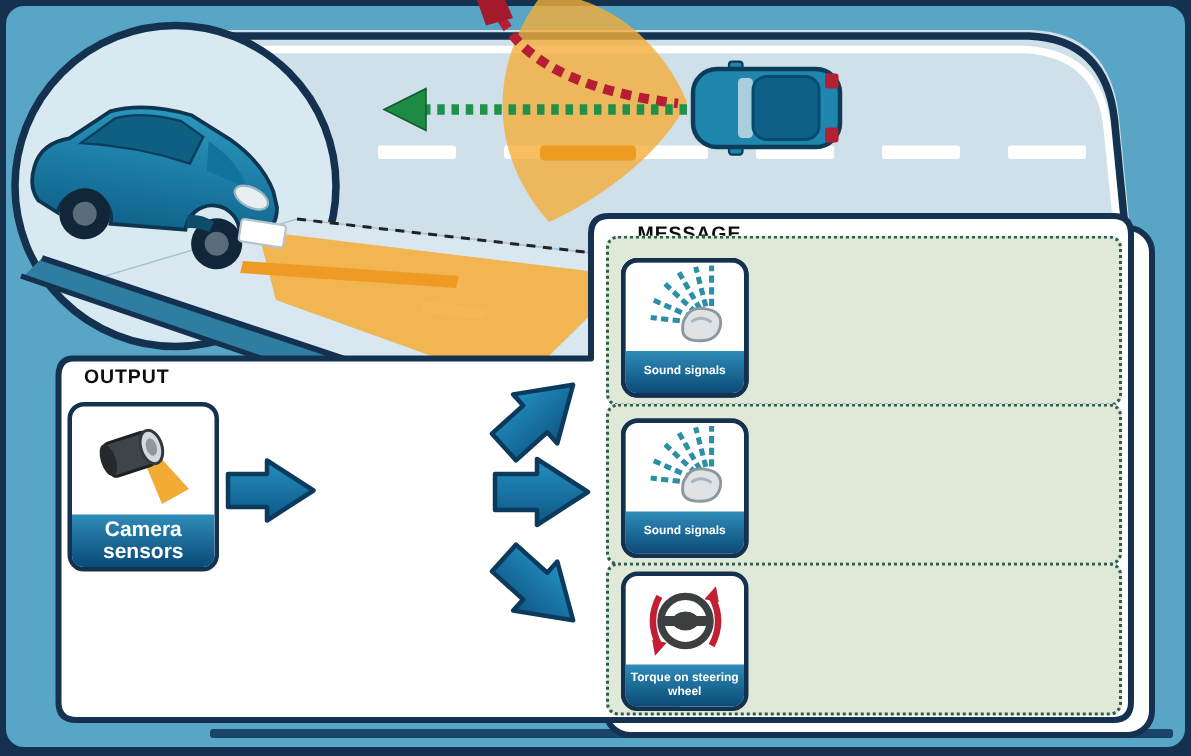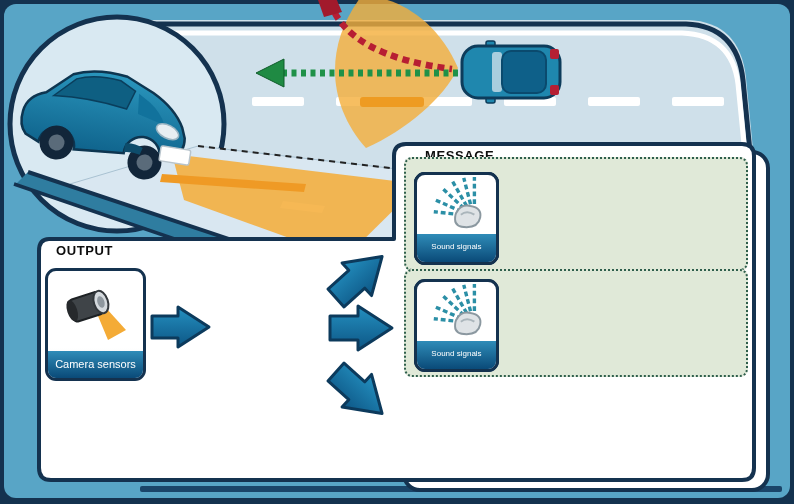--- a/index.html
+++ b/index.html
@@ -8,24 +8,24 @@
   .frame{position:absolute;left:4px;top:4px;right:4px;bottom:6px;background:#58a5c6;border-radius:12px;}
   svg.scene{position:absolute;left:0;top:0;z-index:1;}
   .overlay{position:absolute;left:0;top:0;width:794px;height:504px;z-index:2;}
 
   .box-title{position:absolute;font-size:13px;font-weight:800;color:#0d0d0d;letter-spacing:.6px;
              background:#fff;padding:0 4px;line-height:14px;}
 
   .tile{position:absolute;background:linear-gradient(#ffffff 72%,#dfe5ea);border:3px solid #14324f;
         border-radius:11px;display:flex;flex-direction:column;overflow:hidden;box-sizing:border-box;}
   .tile-icon{flex:1;display:flex;align-items:center;justify-content:center;}
-  .tile-cap{background:linear-gradient(#2f8cb8,#0a4a78);color:#fff;font-weight:400;text-align:center;
+  .tile-cap{background:linear-gradient(#2f8cb8,#0a4a78);color:#fff;font-weight:700;text-align:center;
             display:flex;align-items:center;justify-content:center;line-height:1.12;padding:2px 3px;}
   .in-tile{width:101px;height:113px;}
-  .in-tile .tile-cap{font-size:11px;min-height:23px;}
+  .in-tile .tile-cap{font-size:14px;min-height:23px;}
   .out-tile{width:85px;height:93px;flex:0 0 auto;}
   .out-tile .tile-cap{font-size:8px;min-height:24px;}
 
   .orow{position:absolute;left:404px;width:344px;background:#e0e9d8;border:2px dotted #2f5f4c;
         border-radius:8px;box-sizing:border-box;display:flex;align-items:center;gap:12px;padding:0 8px;}
   .vlabel{width:42px;height:86px;border-radius:9px;background:linear-gradient(#2f8cb8,#0a4a78);
           border:1px solid #0a3d63;display:flex;align-items:center;justify-content:center;flex:0 0 auto;}
   .vlabel-text{writing-mode:vertical-rl;transform:rotate(180deg);color:#fff;font-size:9.5px;
                font-weight:700;text-align:center;line-height:1.25;max-height:80px;}
 </style>
@@ -218,15 +218,34 @@
                 <line x1="48" y1="38" x2="48" y2="2"></line>
             </g>
             <path d="M30,38 Q34,30 44,32 Q56,34 54,44 Q52,54 40,54 Q28,54 28,46 Q28,40 30,38 Z" fill="#dfe3e6" stroke="#8b98a0" stroke-width="2"></path>
             <path d="M34,41 Q40,36 48,41" fill="none" stroke="#aab5bb" stroke-width="2"></path>
           </svg>
         </div>
         <div class="tile-cap">Sound signals</div>
       </div>
     </div>
 
+    <div class="orow" style="top:375px;height:102px;padding-top:3px;">
+      <div class="vlabel">
+        <div class="vlabel-text">Lane Assist</div>
+      </div>
+      <div class="tile out-tile">
+        <div class="tile-icon">
+          <svg width="58" height="58" viewBox="0 0 60 60">
+            <circle cx="30" cy="30" r="17" fill="none" stroke="#3c4043" stroke-width="5"></circle>
+            <rect x="13" y="26.5" width="34" height="7" rx="3.5" fill="#3c4043"></rect>
+            <ellipse cx="30" cy="30" rx="9" ry="6.5" fill="#3c4043"></ellipse>
+            <path d="M12,13 Q3,30 12,47" fill="none" stroke="#c21f35" stroke-width="4.5"></path>
+            <polygon points="7,43 17,45 9,54" fill="#c21f35"></polygon>
+            <path d="M48,13 Q57,30 48,47" fill="none" stroke="#c21f35" stroke-width="4.5"></path>
+            <polygon points="43,15 53,17 51,6" fill="#c21f35"></polygon>
+          </svg>
+        </div>
+        <div class="tile-cap">Torque on steering wheel</div>
+      </div>
+    </div>
 
   </div>
 </div>
 
 </body></html>

